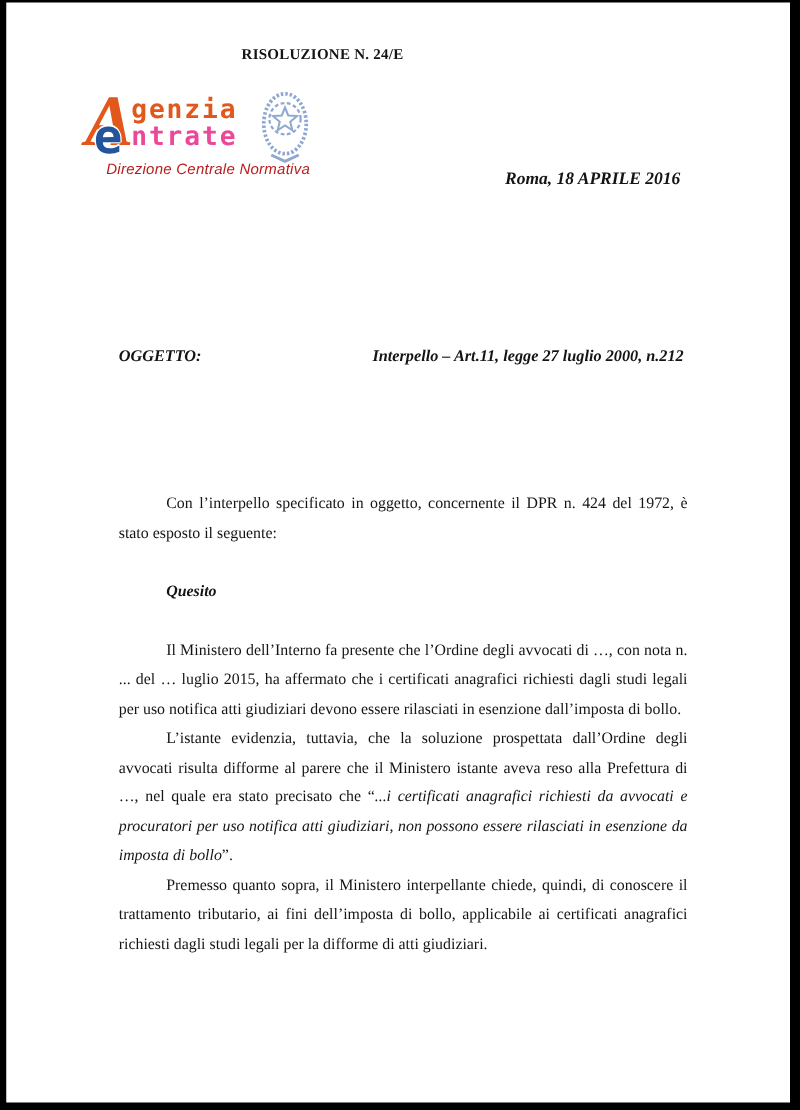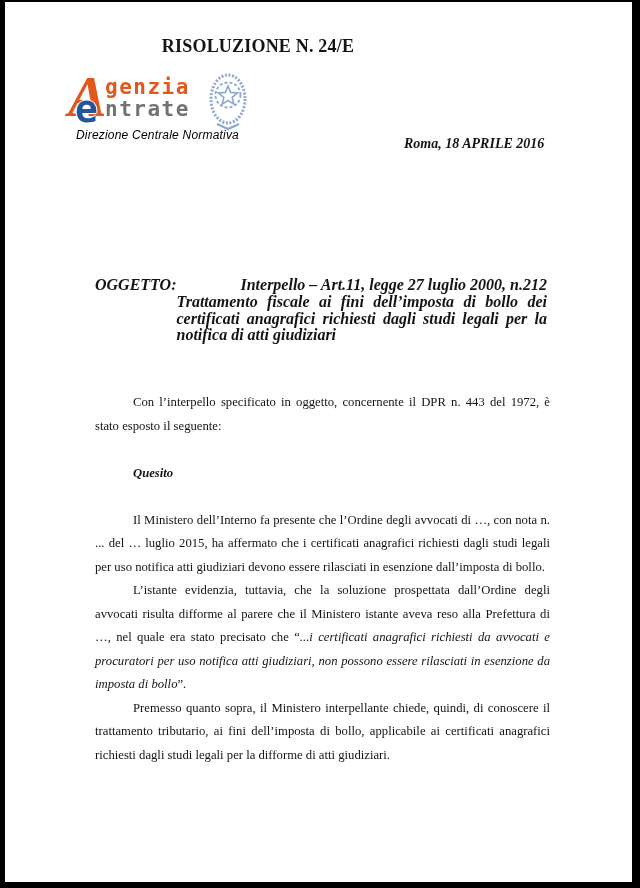--- a/index.html
+++ b/index.html
@@ -8,59 +8,59 @@
     font-family:"Liberation Serif",serif;color:#141414;
   }
   .edge{position:absolute;background:#000;}
   .edge-top{left:0;top:0;width:640px;height:2px;}
   .edge-left{left:0;top:0;width:5px;height:888px;}
   .edge-right{left:632px;top:0;width:8px;height:888px;}
   .edge-bottom{left:0;top:882px;width:640px;height:6px;}
 
   .doc-title{
     position:absolute;left:0;top:36px;width:516px;text-align:center;
-    font-weight:bold;font-size:18px;letter-spacing:.2px;
+    font-weight:bold;font-size:12px;letter-spacing:.2px;
   }
 
   
   .logo{position:absolute;left:68px;top:74px;width:185px;height:70px;}
   .logo-a{
     position:absolute;left:0;top:-6px;
     font-family:"Liberation Serif",serif;font-weight:bold;font-style:italic;
     font-size:58px;line-height:58px;color:#e2571c;
   }
   .logo-e{
     position:absolute;left:7px;top:16px;
     font-family:"DejaVu Sans Mono",monospace;font-weight:bold;
     font-size:38px;line-height:38px;color:#24549b;
     text-shadow:-1px 0 0 #fff,1px 0 0 #fff,0 -1px 0 #fff,0 1px 0 #fff;
   }
   .logo-word{
     position:absolute;font-family:"DejaVu Sans Mono",monospace;font-weight:bold;
     font-size:21px;line-height:21px;letter-spacing:1.5px;
   }
   .logo-word1{left:37px;top:3px;color:#e2571c;}
-  .logo-word2{left:37px;top:25px;color:#737373;}
+  .logo-word2{left:37px;top:25px;color:#ec4899;}
   .emblem{position:absolute;left:138px;top:-2px;}
   .logo-sub{
     position:absolute;left:8px;top:54px;width:172px;
     font-family:"Liberation Sans",sans-serif;font-style:italic;
-    font-size:12px;line-height:14px;color:#000000;letter-spacing:.2px;white-space:nowrap;
+    font-size:12px;line-height:14px;color:#b91c1c;letter-spacing:.2px;white-space:nowrap;text-align:right;
   }
 
   .place-date{
     position:absolute;left:404px;top:136px;width:150px;
     font-weight:bold;font-style:italic;font-size:14px;white-space:nowrap;
   }
 
   
   .subject{
     position:absolute;left:95px;top:277px;width:452px;
     display:flex;font-weight:bold;font-style:italic;
-    font-size:16px;line-height:16.8px;
+    font-size:13px;line-height:16.8px;
   }
   .subject-label{flex:0 0 71px;white-space:nowrap;}
   .subject-content{flex:1 1 auto;}
   .subject-line1{text-align:right;}
   .subject-rest{text-align:justify;}
 
   
   .body-text{
     position:absolute;left:95px;top:391px;width:455px;
     font-size:12.7px;line-height:23.5px;text-align:justify;
@@ -101,25 +101,24 @@
     </span>
     <div class="logo-sub">Direzione Centrale Normativa</div>
   </div>
 
   <div class="place-date">Roma, 18 APRILE 2016</div>
 
   <div class="subject">
     <div class="subject-label">OGGETTO:</div>
     <div class="subject-content">
       <div class="subject-line1">Interpello – Art.11, legge 27 luglio 2000, n.212</div>
-      <div class="subject-rest">Trattamento fiscale ai fini dell’imposta di bollo dei certificati anagrafici richiesti dagli studi legali per la notifica di atti giudiziari</div>
     </div>
   </div>
 
   <div class="body-text">
-    <p>Con l’interpello specificato in oggetto, concernente il DPR n. 443 del 1972, è stato esposto il seguente:</p>
+    <p>Con l’interpello specificato in oggetto, concernente il DPR n. 424 del 1972, è stato esposto il seguente:</p>
     <p class="section-heading">Quesito</p>
     <p><span>Il Ministero dell’Interno fa presente che l’Ordine degli avvocati di …, con nota n. ... del … luglio 2015, ha affermato che i certificati anagrafici richiesti dagli studi legali per uso notifica atti giudiziari devono essere rilasciati in esenzione dall’imposta di bollo.</span></p>
     <p><span>L’istante evidenzia, tuttavia, che la soluzione prospettata dall’Ordine degli avvocati risulta difforme al parere che il Ministero istante aveva reso alla Prefettura di …, nel quale era stato precisato che “</span><span class="quote-italic">...i certificati anagrafici richiesti da avvocati e procuratori per uso notifica atti giudiziari, non possono essere rilasciati in esenzione da imposta di bollo</span><span>”.</span></p>
     <p>Premesso quanto sopra, il Ministero interpellante chiede, quindi, di conoscere il trattamento tributario, ai fini dell’imposta di bollo, applicabile ai certificati anagrafici richiesti dagli studi legali per la difforme di atti giudiziari.</p>
   </div>
 
 </div>
 
 </body></html>

